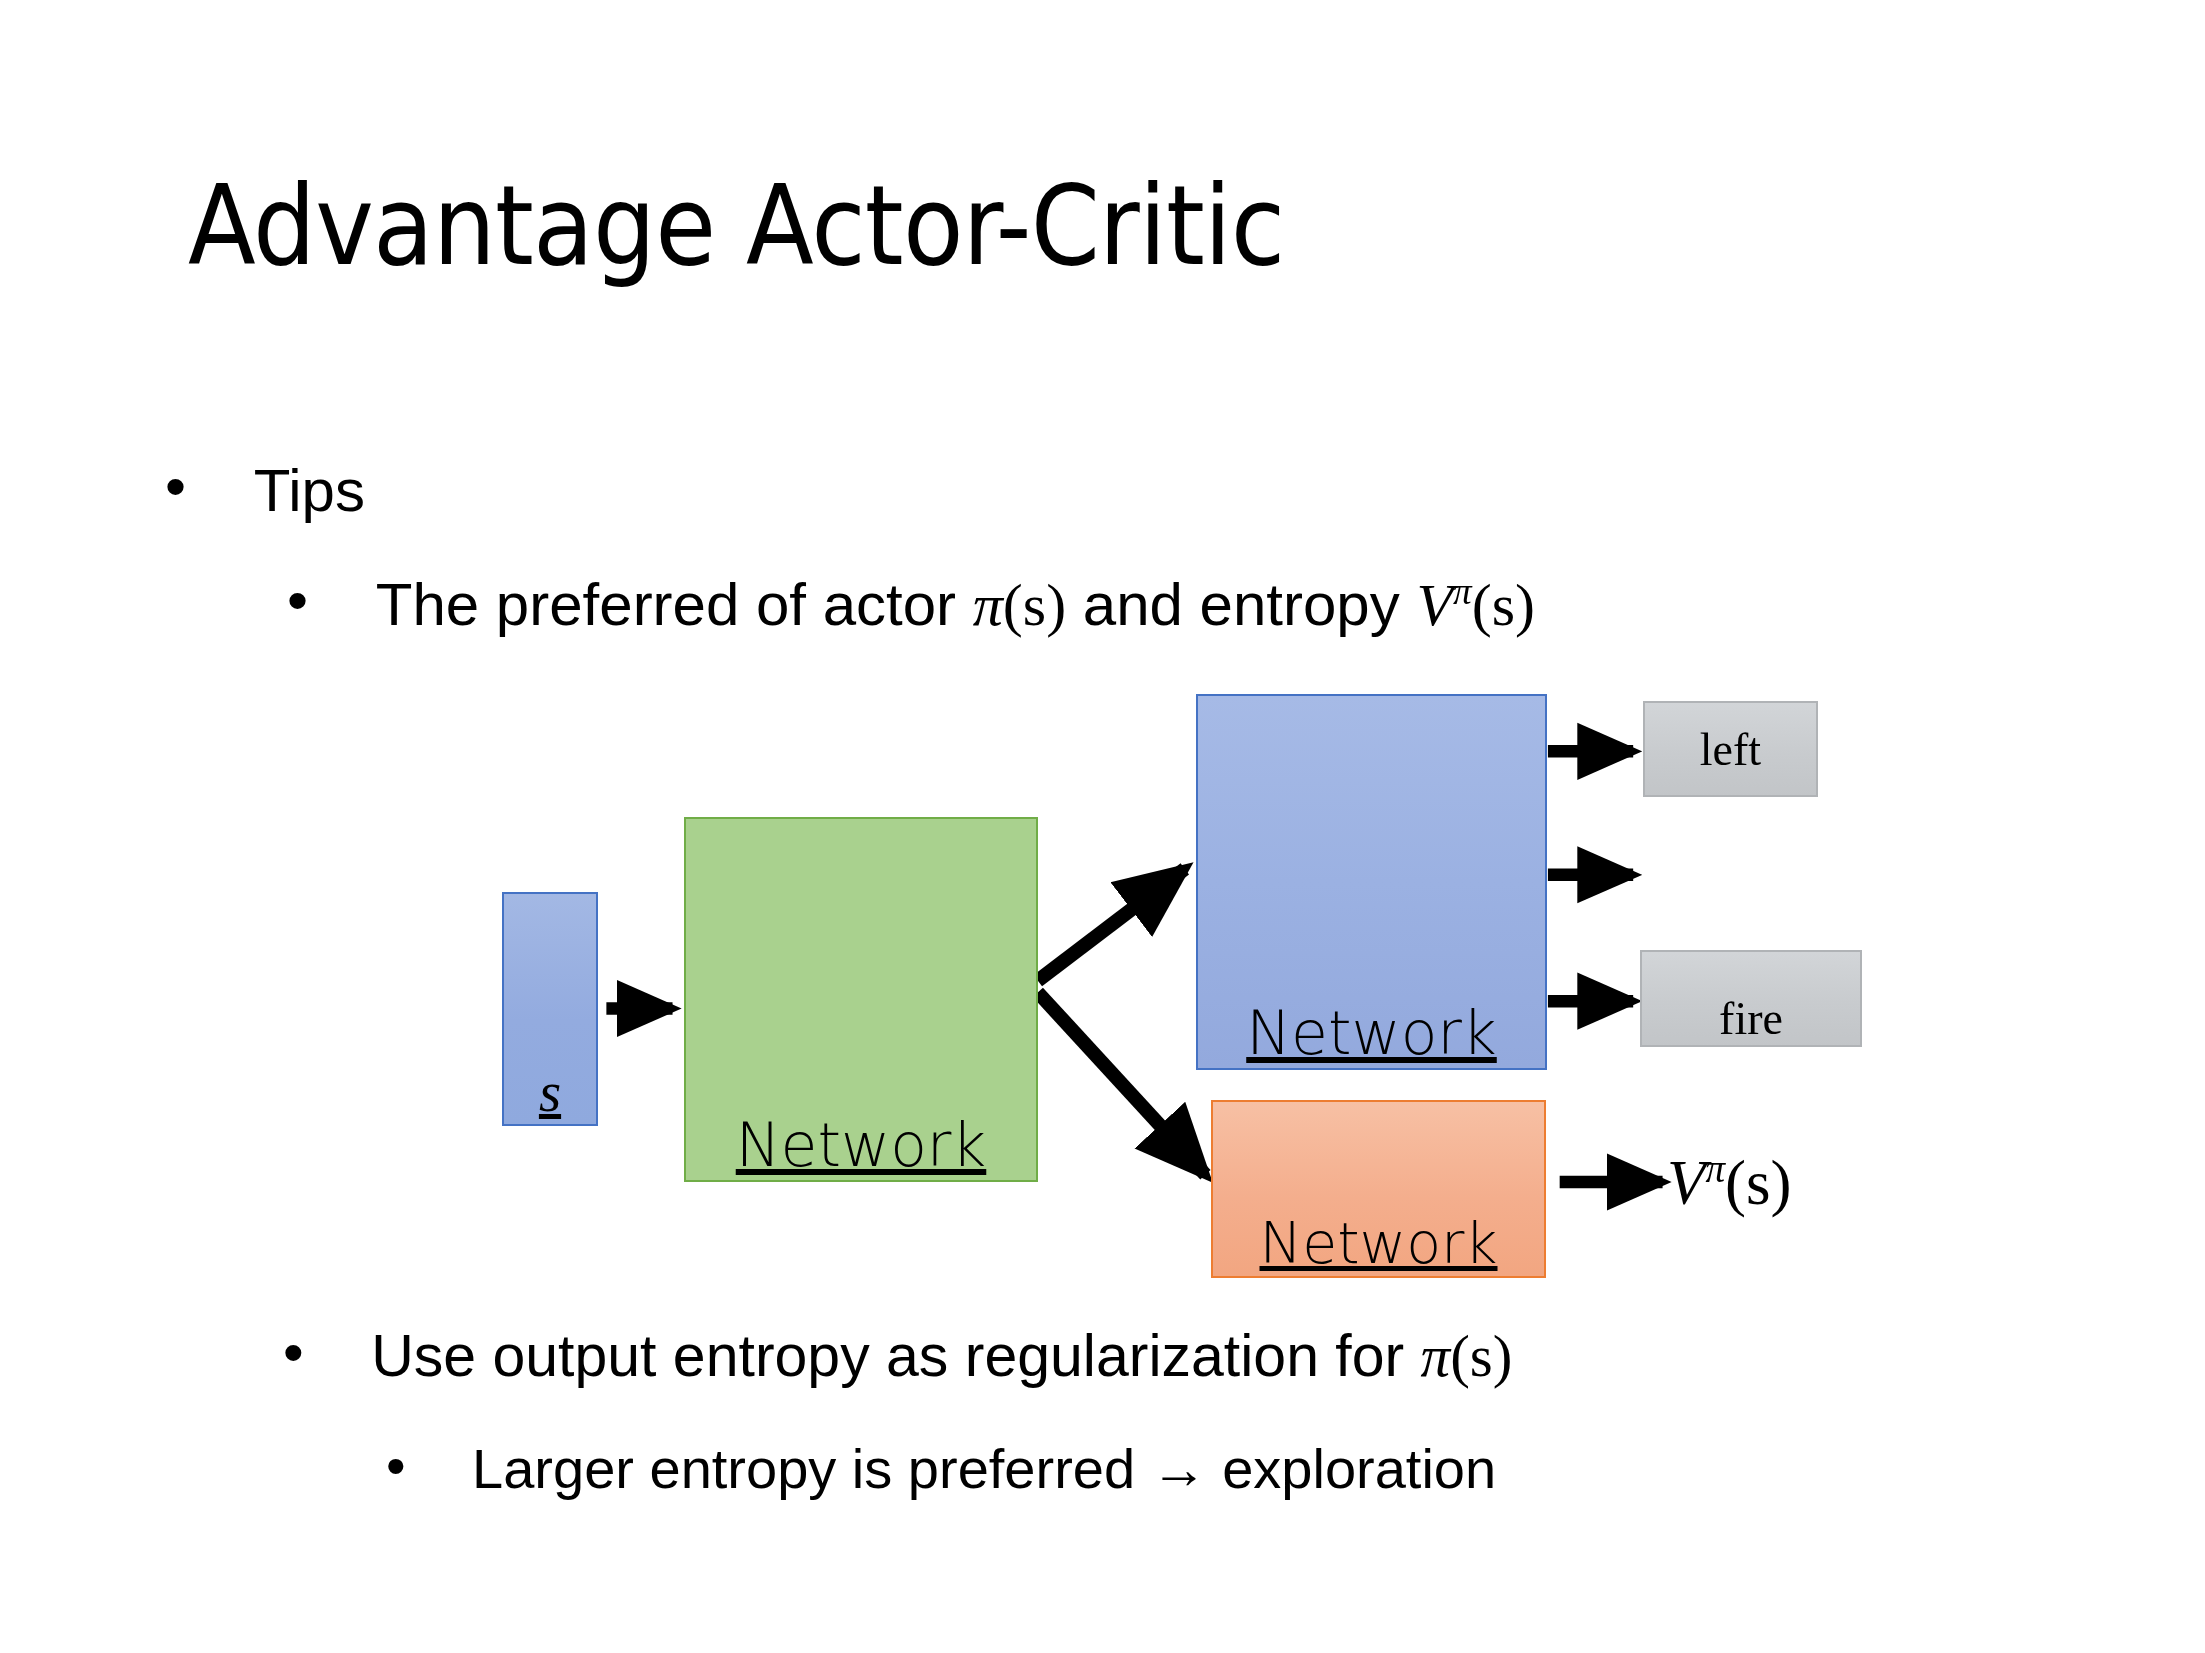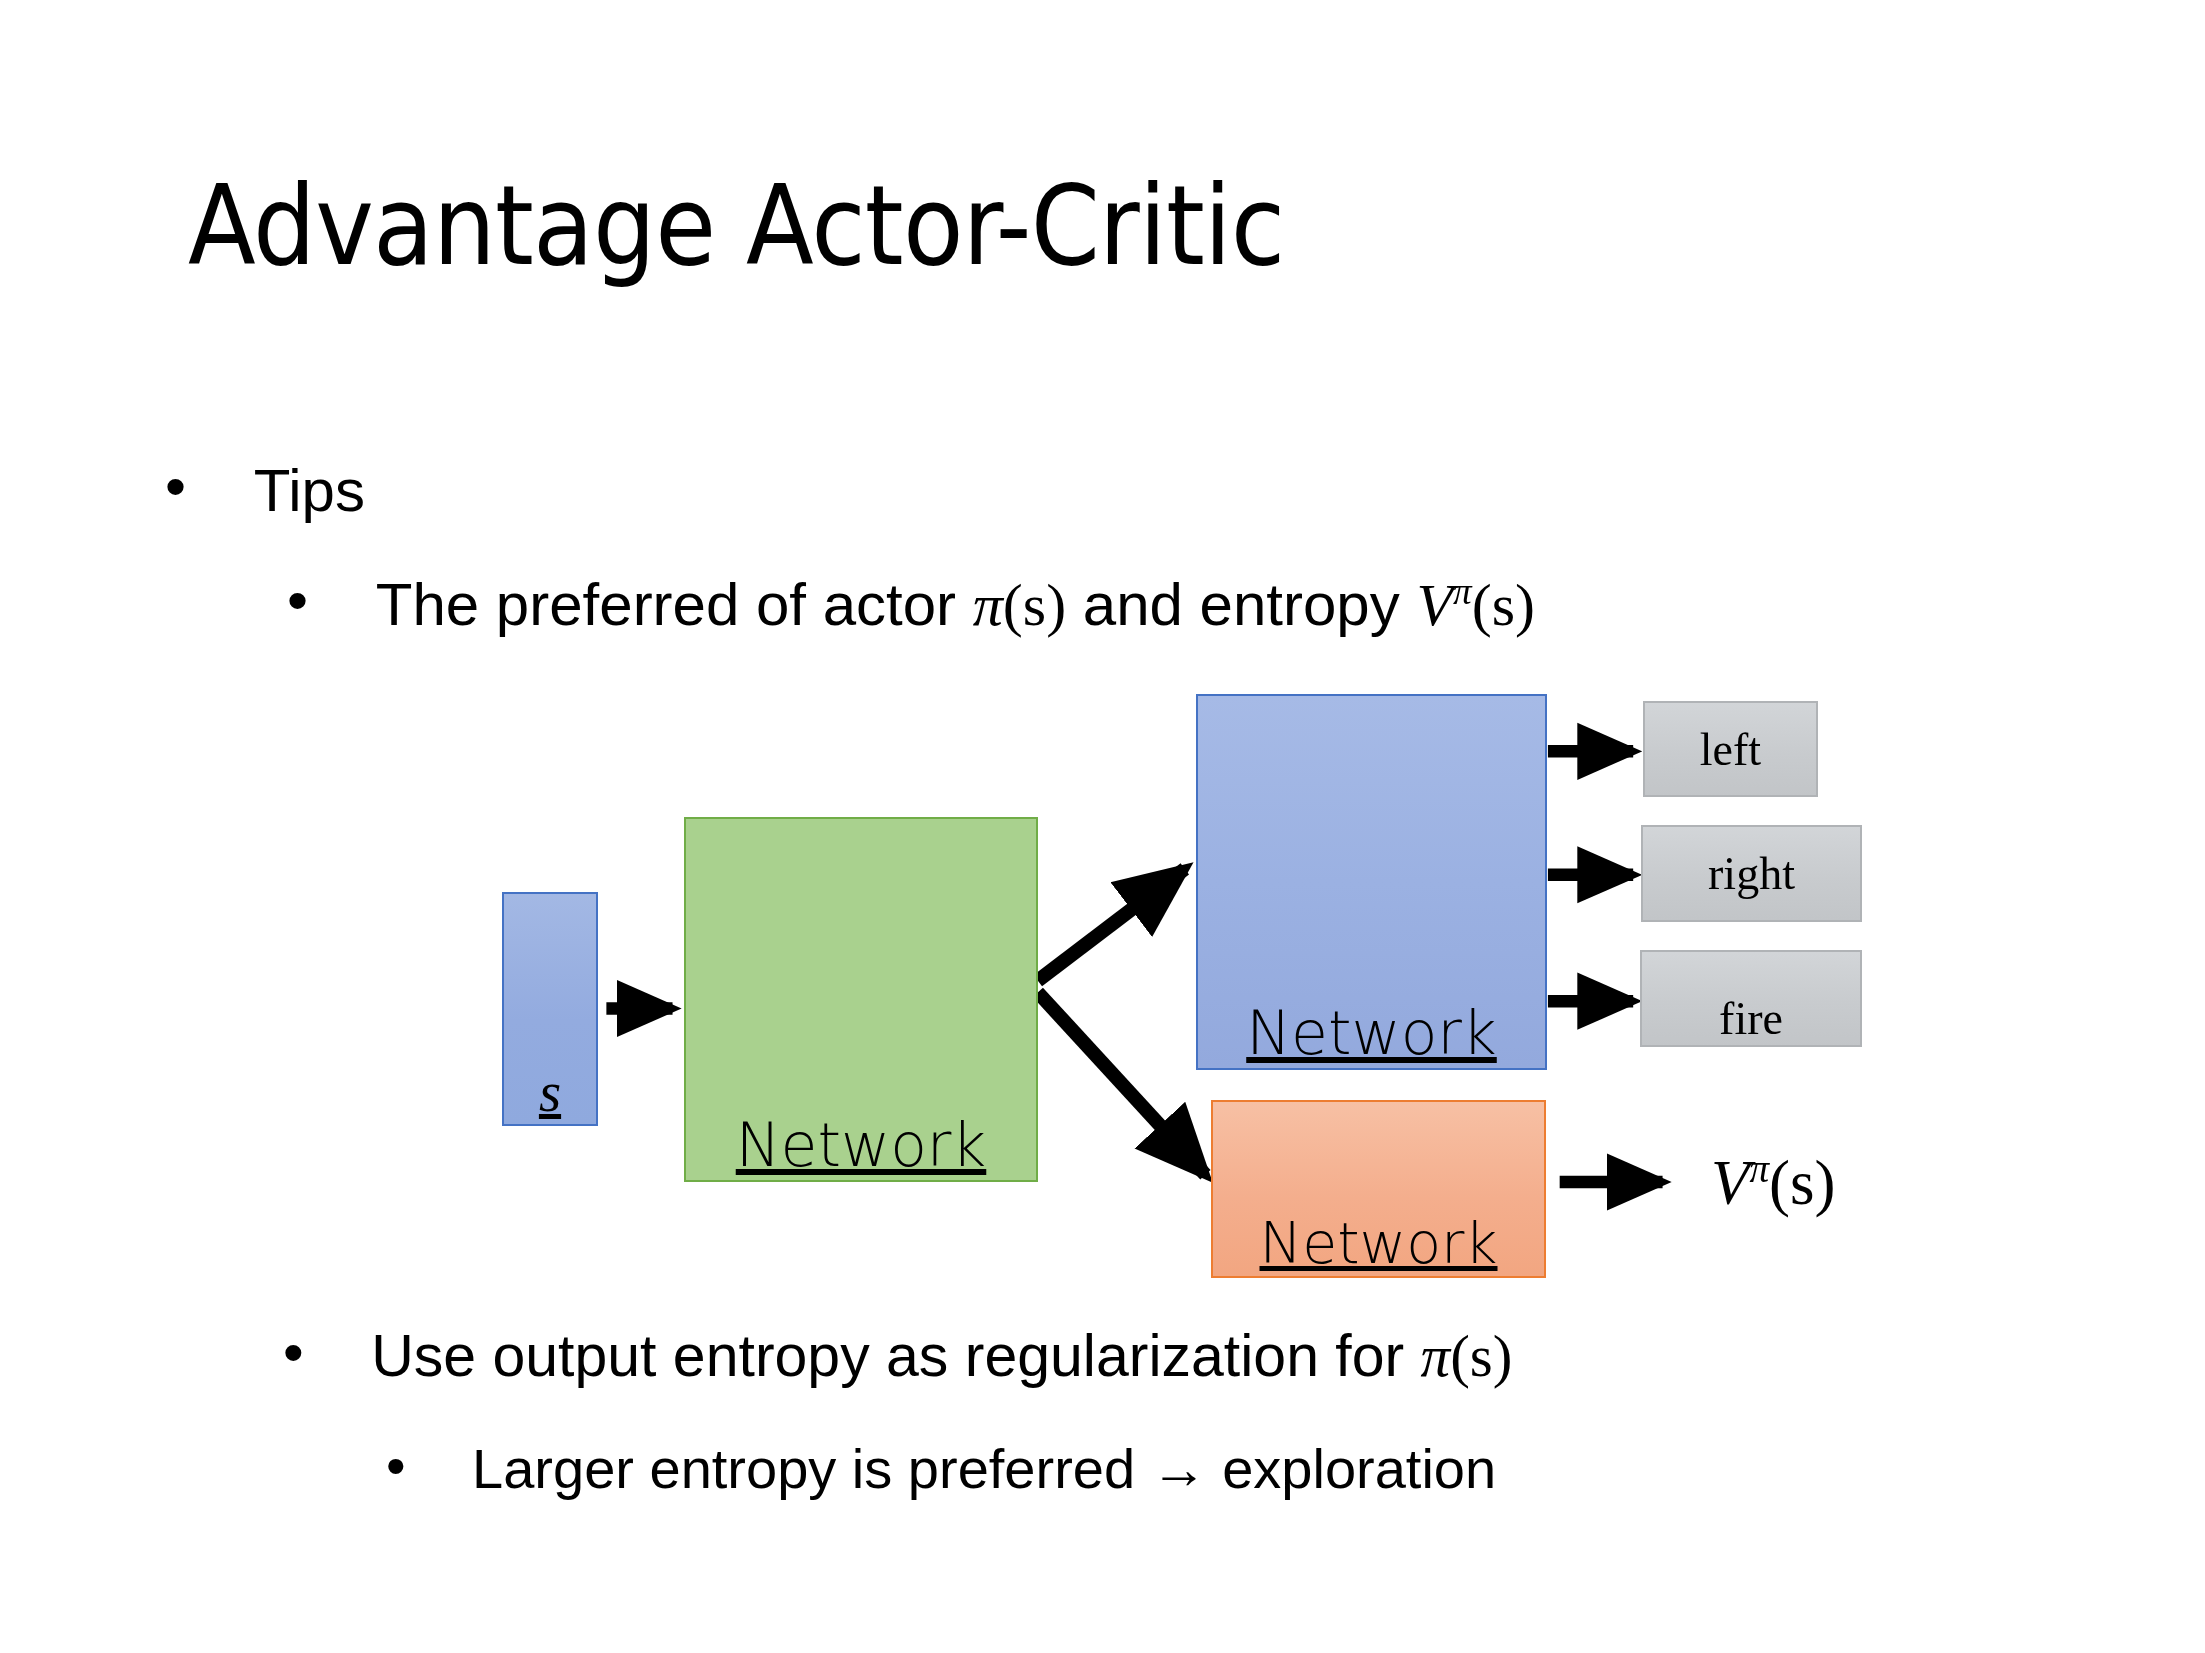--- a/index.html
+++ b/index.html
@@ -189,21 +189,20 @@
   
   #value-output {
     position: absolute;
     left: 1667px;
     top: 1147px;
     font-family: "Liberation Serif", "DejaVu Serif", serif;
     font-size: 63px;
     white-space: nowrap;
     color: #000000;
     pointer-events: auto;
-    margin-left: 44px;
   }
 </style>
 </head>
 <body>
 
 <div id="slide">
 
   <div id="slide-title">Advantage Actor-Critic</div>
 
   <div class="bullet" id="bullet-tips">
@@ -263,23 +262,20 @@
     <span class="label">Network</span>
   </div>
 
   <div class="nodebox" id="box-network-critic">
     <span class="label">Network</span>
   </div>
 
   <div class="actionbox" id="box-action-left">
     <span class="label">left</span>
   </div>
-  <div class="actionbox" id="box-action-right">
-    <span class="label">right</span>
-  </div>
   <div class="actionbox" id="box-action-fire">
     <span class="label">fire</span>
   </div>
 
   <div id="value-output"><span class="mathit">V</span><span class="mathit sup">π</span><span class="mathup">(s)</span></div>
 
 </div>
 
 
 </body></html>

